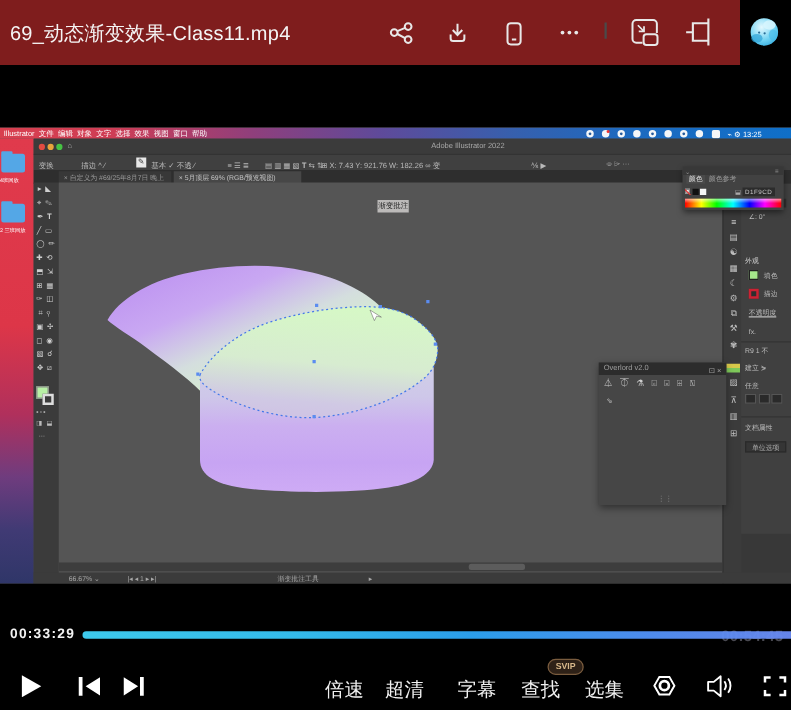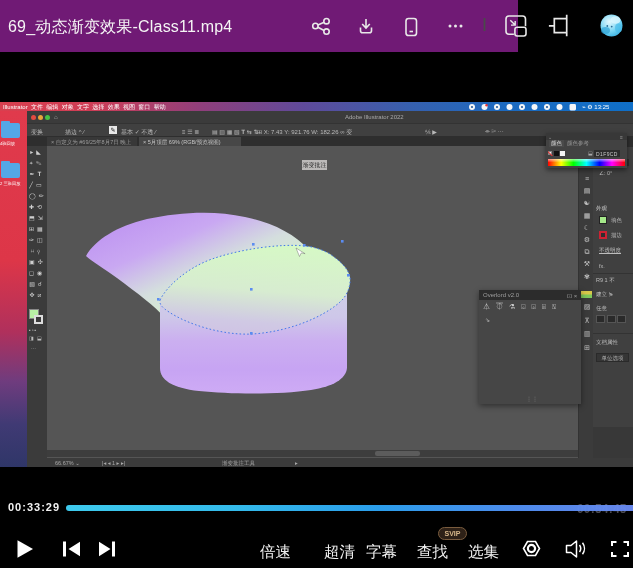--- a/index.html
+++ b/index.html
@@ -1,20 +1,20 @@
 <!DOCTYPE html>
 <html><head><meta charset="utf-8"><style>
 html,body{margin:0;padding:0;width:633px;height:568px;background:#000;overflow:hidden}
 *{box-sizing:border-box}
 body{font-family:"Liberation Sans",sans-serif;position:relative}
 .abs{position:absolute}
 </style></head>
 <body>
 
-<div class="abs" style="left:0;top:0;width:518px;height:52px;background:#701a75">
+<div class="abs" style="left:0;top:0;width:592px;height:52px;background:#7f1d1d">
   <div class="abs" style="left:8px;top:17px;color:#f5f5f5;font-size:16px;letter-spacing:0.2px">69_动态渐变效果-Class11.mp4</div>
   <svg class="abs" style="left:308px;top:12px" width="280" height="30" viewBox="0 0 280 30" fill="none" stroke="#e8e8e8" stroke-width="1.6">
 
     <circle cx="7.4" cy="14" r="2.7"></circle>
       <circle cx="18.5" cy="9.2" r="2.7"></circle>
       <circle cx="18.5" cy="19.6" r="2.7"></circle>
     <line x1="9.9" y1="12.9" x2="16.1" y2="10.3"></line>
       <line x1="9.9" y1="15.2" x2="16.1" y2="18.5"></line>
 
     <path d="M58 7 v8.5 M54.2 12 l3.8 4 3.8-4 M52.5 15.5 v3.2 a2 2 0 0 0 2 2 h7 a2 2 0 0 0 2-2 v-3.2"></path>
@@ -253,21 +253,21 @@
 
   <div class="abs" style="left:8px;top:34px;color:#f2f2f2;font-size:11px;font-weight:bold;letter-spacing:1px">00:33:29</div>
 
   <svg class="abs" style="left:0;top:70px" width="140" height="24" viewBox="0 0 140 24" fill="#fff">
     <path d="M17.5 3.2 L33 12 L17.5 20.8 Z"></path>
     <path d="M63 4.5 h3 v15 h-3 Z M68.5 12 L80 4.7 V19.3 Z"></path>
     <path d="M99 4.7 L110.5 12 L99 19.3 Z M112 4.5 h3 v15 h-3 Z"></path>
   </svg>
 
   <div class="abs" style="left:260px;top:75px;color:#f0f0f0;font-size:15.5px">倍速</div>
-  <div class="abs" style="left:324px;top:75px;color:#f0f0f0;font-size:15.5px">超清</div>
+  <div class="abs" style="left:308px;top:75px;color:#f0f0f0;font-size:15.5px">超清</div>
   <div class="abs" style="left:366px;top:75px;color:#f0f0f0;font-size:15.5px">字幕</div>
   <div class="abs" style="left:417px;top:75px;color:#f0f0f0;font-size:15.5px">查找</div>
   <div class="abs" style="left:468px;top:75px;color:#f0f0f0;font-size:15.5px">选集</div>
 
   <div class="abs" style="left:438px;top:60px;width:29px;height:13px;background:#2e2117;border:1px solid #7a5c3e;border-radius:7px;color:#d8b88a;font-size:7px;font-weight:bold;text-align:center;line-height:12px">SVIP</div>
 
   <svg class="abs" style="left:518px;top:73px" width="115" height="20" viewBox="0 0 115 20" fill="none" stroke="#fff" stroke-width="1.6">
     <path d="M9.5 1.5 h8 l4 7 -4 7 h-8 l-4 -7 Z"></path>
     <circle cx="13.5" cy="8.5" r="3.6" stroke-width="2.2"></circle>
     <path d="M48.5 5.5 h4.5 l5.5 -4.5 v16 l-5.5 -4.5 h-4.5 Z" stroke-width="1.5" stroke-linejoin="round"></path>

